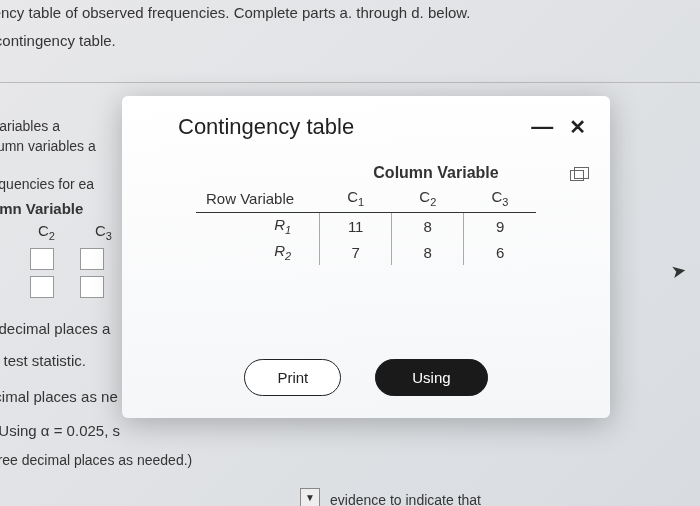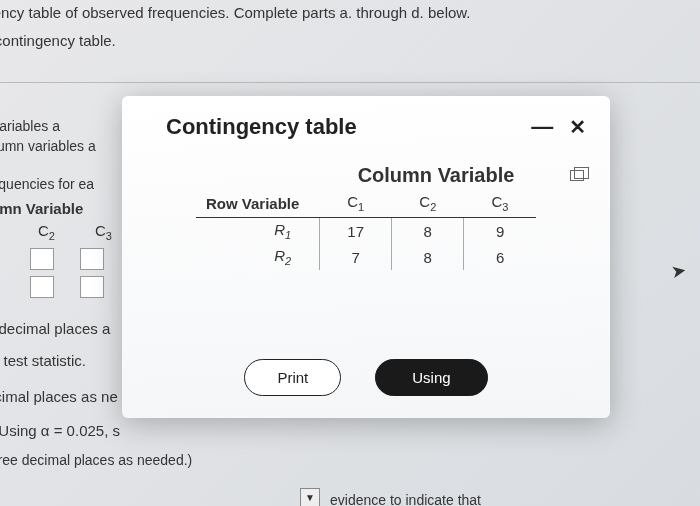--- a/index.html
+++ b/index.html
@@ -54,23 +54,23 @@
     padding: 18px 24px 20px 24px;
   }
   .modal-header {
     display:flex;
     justify-content:space-between;
     align-items:center;
     margin-bottom: 24px;
   }
   .modal-title {
     font-size: 22px;
-    font-weight: bold;
+    font-weight: normal;
     color: #222;
-    margin-left: 20px;
+    margin-left: 32px;
   }
   .modal-ctrls { display:flex; gap:16px; align-items:center;}
   .min-icon { font-size:22px; font-weight:bold; color:#222; line-height:10px;}
   .close-icon { font-size:20px; font-weight:bold; color:#222; cursor:pointer;}
   .copy-icon {
     position:absolute;
     top:74px; right:26px;
     width:14px; height:11px;
     border:1.5px solid #666;
     background:#fff;
@@ -82,27 +82,27 @@
 
   
   .table-wrap {
     margin: 0 auto;
     width: 340px;
     font-size: 15px;
   }
   .colvar-header {
     text-align: center;
     font-weight: bold;
-    font-size: 20px;
+    font-size: 16px;
     padding-left: 140px;
     padding-bottom: 2px;
   }
   table { border-collapse: collapse; width:100%; }
   .hdr-row td { border-bottom: 1.5px solid #333; padding: 4px 10px;}
-  .rowvar-cell { font-weight: bold; text-align:left; width:120px;}
+  .rowvar-cell { font-weight: normal; text-align:left; width:120px;}
   .col-hdr { font-weight: normal; text-align:center; width:70px;}
   .data-row td { padding: 3px 10px; text-align:center; border-left:1px solid #aaa;}
   .data-row td:first-child { text-align:right; border-left:none; padding-right:28px;font-style:italic;}
   .sub { font-size: 11px; vertical-align: sub;}
 
   
   .btn-row {
     position:absolute;
     bottom: 22px;
     left: 0; right:0;
@@ -174,21 +174,21 @@
     <table>
       <tbody>
           <tr class="hdr-row">
         <td class="rowvar-cell">Row Variable</td>
         <td class="col-hdr">C<span class="sub">1</span></td>
         <td class="col-hdr">C<span class="sub">2</span></td>
         <td class="col-hdr">C<span class="sub">3</span></td>
       </tr>
       <tr class="data-row">
         <td>R<span class="sub">1</span></td>
-        <td>17</td>
+        <td>11</td>
         <td>8</td>
         <td>9</td>
       </tr>
       <tr class="data-row">
         <td>R<span class="sub">2</span></td>
         <td>7</td>
         <td>8</td>
         <td>6</td>
       </tr>
     </tbody>

